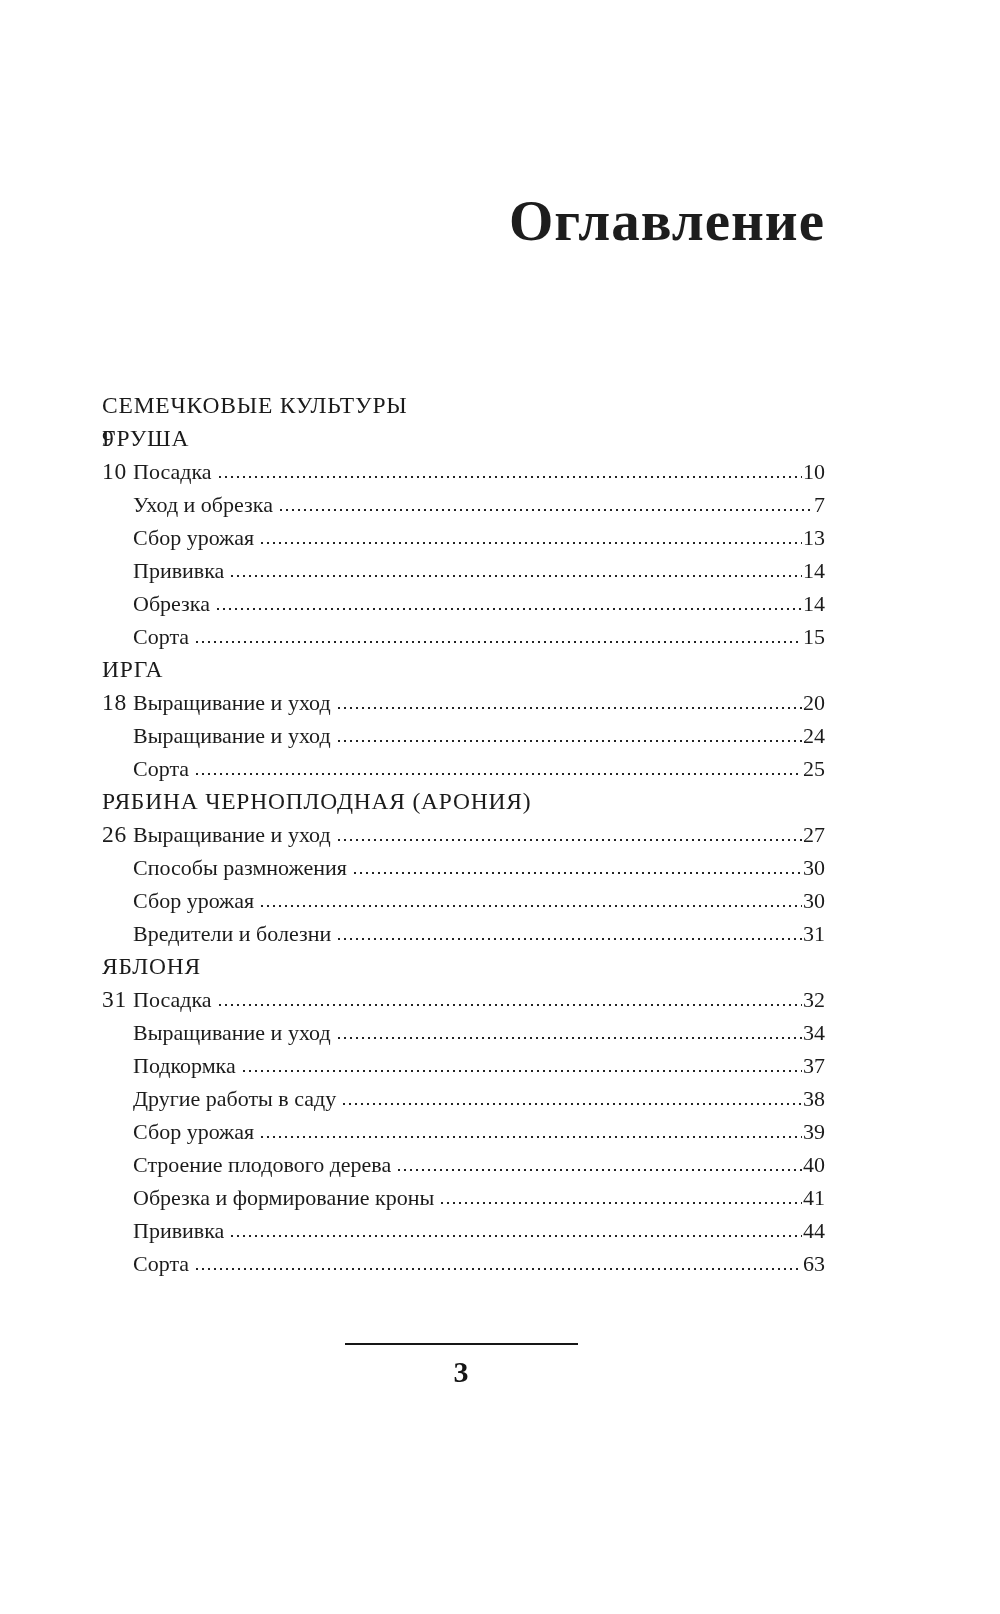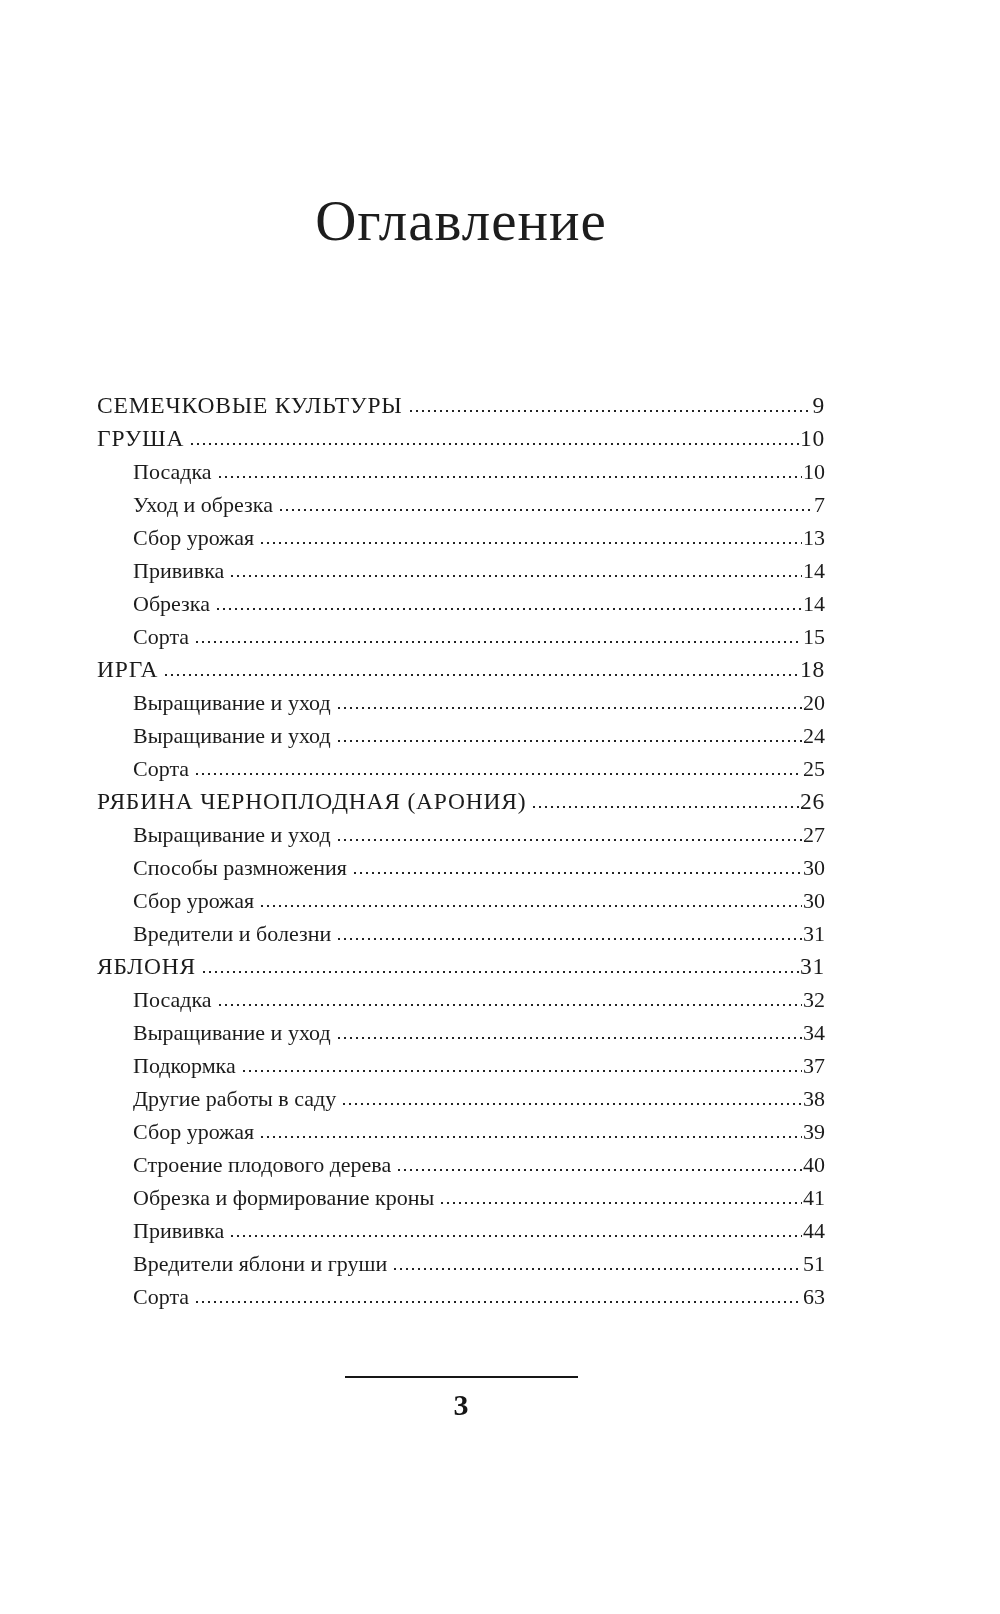--- a/index.html
+++ b/index.html
@@ -22,38 +22,39 @@
     background: #ffffff;
   }
   .content {
     margin-left: 97px;
     width: 728px;
   }
   .doc-title {
     margin: 0;
     padding-top: 188px;
     font-size: 57px;
-    font-weight: 400;
+    font-weight: 700;
     letter-spacing: 1px;
-    text-align: center;
+    text-align: right;
     color: #1d1d1d;
   }
   .toc {
     margin-top: 136px;
   }
   .toc-row {
     display: flex;
     align-items: baseline;
     height: 33px;
     font-size: 22px;
     line-height: 33px;
   }
   .toc-row.top {
     font-size: 23.5px;
     letter-spacing: 0.8px;
+    flex-direction: column;
   }
   .toc-row.sub {
     padding-left: 36px;
     justify-content: center;
   }
   .toc-label {
     white-space: nowrap;
     flex: 0 0 auto;
   }
   .toc-leader {
@@ -244,25 +245,20 @@
     <span class="toc-leader"></span>
     <span class="toc-page">41</span>
   </div>
 
   <div class="toc-row sub">
     <span class="toc-label">Прививка</span>
     <span class="toc-leader"></span>
     <span class="toc-page">44</span>
   </div>
 
-  <div class="toc-row sub">
-    <span class="toc-label">Вредители яблони и груши</span>
-    <span class="toc-leader"></span>
-    <span class="toc-page">51</span>
-  </div>
 
 
   <div class="toc-row sub">
     <span class="toc-label">Сорта</span>
     <span class="toc-leader"></span>
     <span class="toc-page">63</span>
   </div>
 </div>
 
     <hr class="footer-divider">

